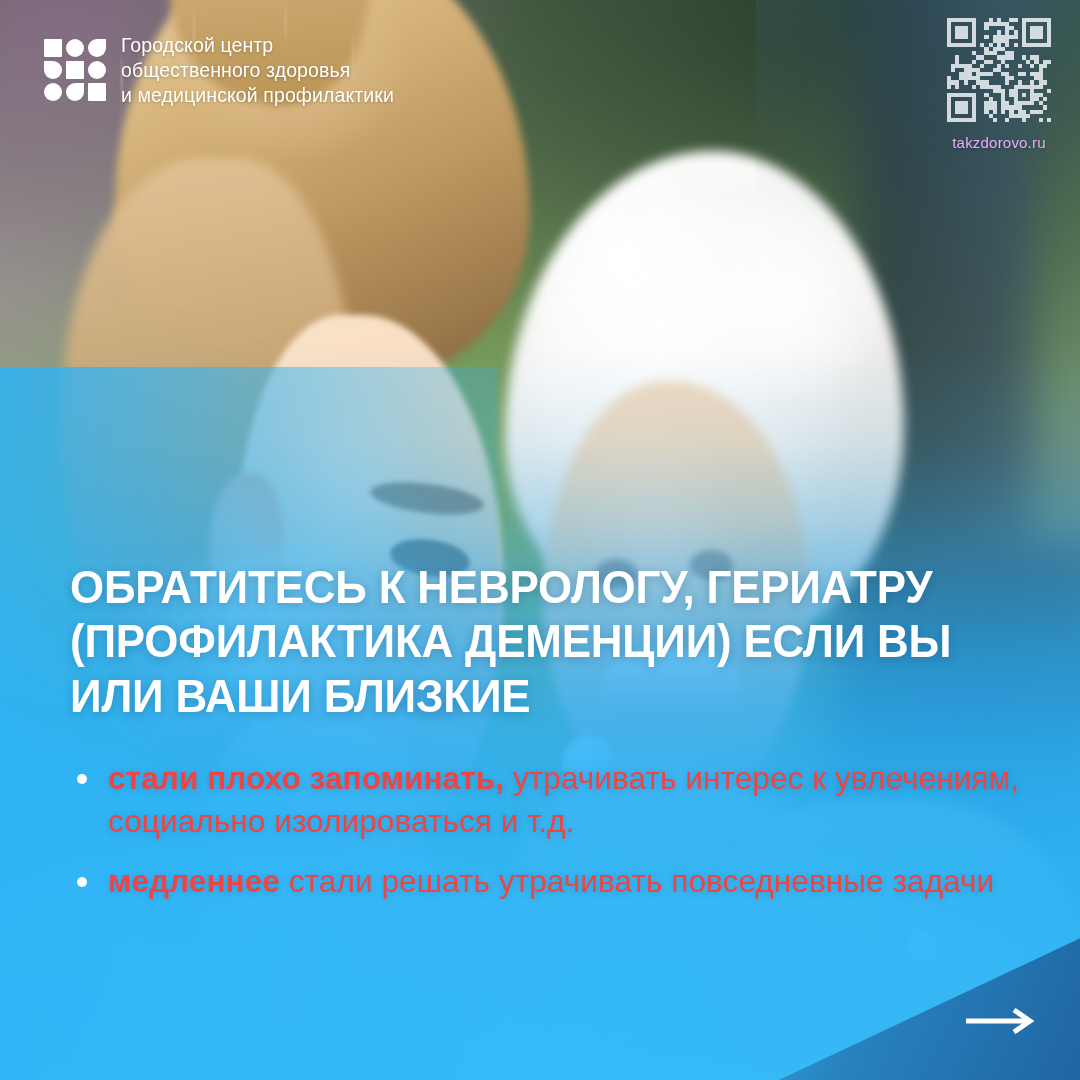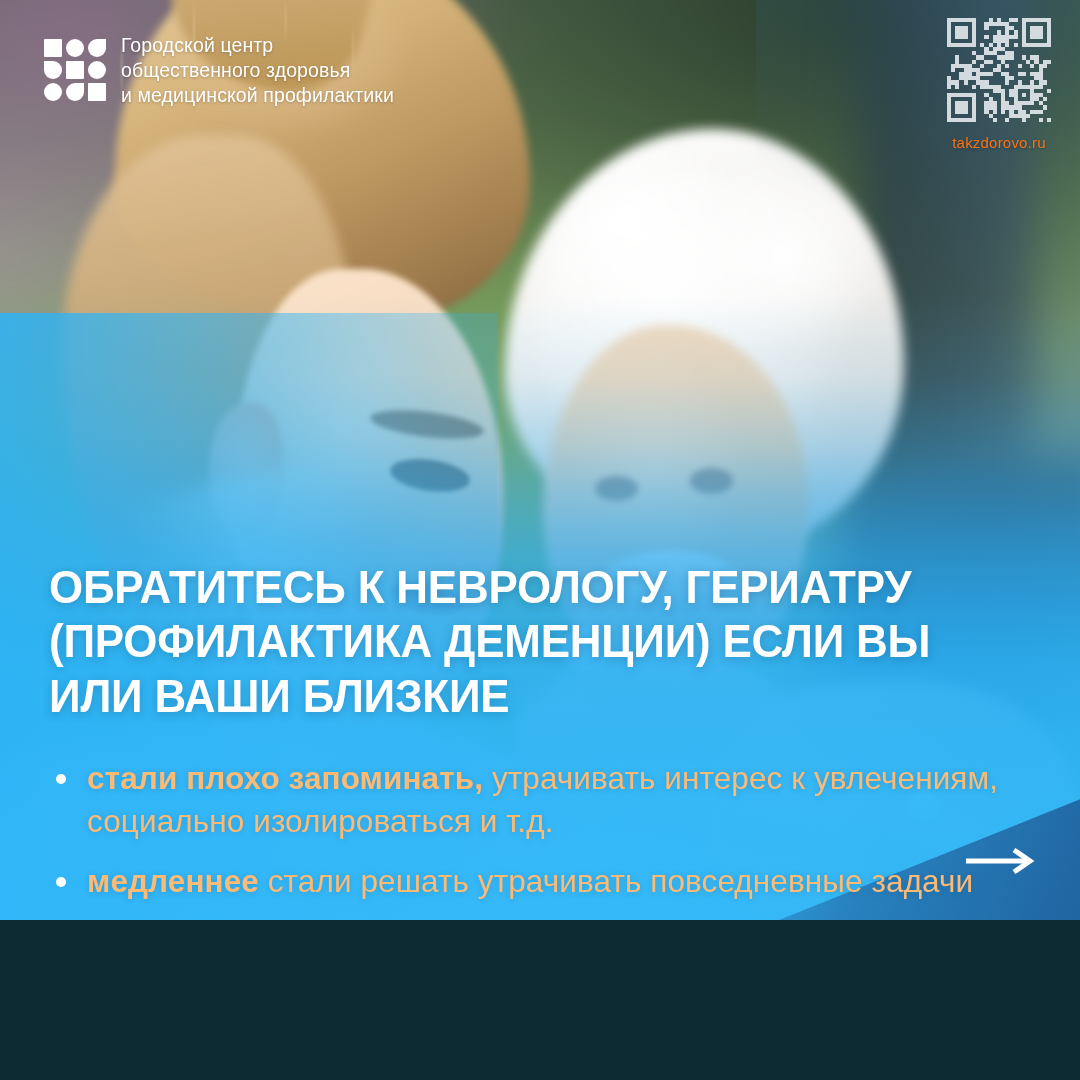--- a/index.html
+++ b/index.html
@@ -3,21 +3,21 @@
 <meta charset="utf-8">
 <title>Дементия — Городской центр общественного здоровья</title>
 <style>
   html,body{margin:0;padding:0;}
   body{
     width:1080px;height:1080px;overflow:hidden;
     font-family:"Liberation Sans","DejaVu Sans",sans-serif;
     background:#0c2b33;
   }
   #poster{
-    position:relative;width:1080px;height:920px;overflow:hidden;
+    position:relative;width:1080px;height:1080px;overflow:hidden;
     isolation:isolate;
   }
 
   
   .photo{position:absolute;inset:0;overflow:hidden;}
 
   
   .bg-park{
     position:absolute;inset:-4%;
     background:
@@ -253,40 +253,40 @@
   
   .qr-block{position:absolute;right:22px;top:18px;z-index:6;text-align:center;width:118px;}
   .qr{
     width:104px;height:104px;margin:0 auto;
     display:grid;grid-template-columns:repeat(25,1fr);grid-template-rows:repeat(25,1fr);
     opacity:.88;
   }
   .qr i{display:block;}
   .qr i.on{background:#e9eef2;}
   .qr-url{
-    margin-top:12px;color:#f97316;font-size:15px;letter-spacing:.2px;
+    margin-top:12px;color:#f0abfc;font-size:15px;letter-spacing:.2px;
     text-shadow:0 1px 3px rgba(0,0,0,.3);
   }
 
   
-  .content{position:absolute;left:0;right:0;top:560px;z-index:7;padding:0 58px 0 49px;}
+  .content{position:absolute;left:0;right:0;top:560px;z-index:7;padding:0 58px 0 70px;}
   .headline{
     color:#fff;
     font-family:"Liberation Sans","DejaVu Sans",sans-serif;
     font-weight:700;font-size:46px;line-height:1.18;
     letter-spacing:-0.2px;
     text-transform:uppercase;
     transform:scaleX(.955);transform-origin:left center;
     margin:0 0 34px 0;
     text-shadow:0 2px 10px rgba(18,70,110,.30);
   }
   .bullets{list-style:none;margin:0;padding:0;}
   .bullet{
     position:relative;padding-left:38px;margin-bottom:17px;
-    color:#fdba74;font-size:31.5px;line-height:1.37;letter-spacing:.1px;
+    color:#ef4444;font-size:31.5px;line-height:1.37;letter-spacing:.1px;
     font-weight:400;
     text-shadow:0 1px 6px rgba(18,70,110,.22);
   }
   .bullet:last-child{margin-bottom:0;}
   .bullet::before{
     content:"";position:absolute;left:7px;top:17px;
     width:10px;height:10px;border-radius:50%;background:#fff;
   }
   .bullet b{font-weight:700;}
 

